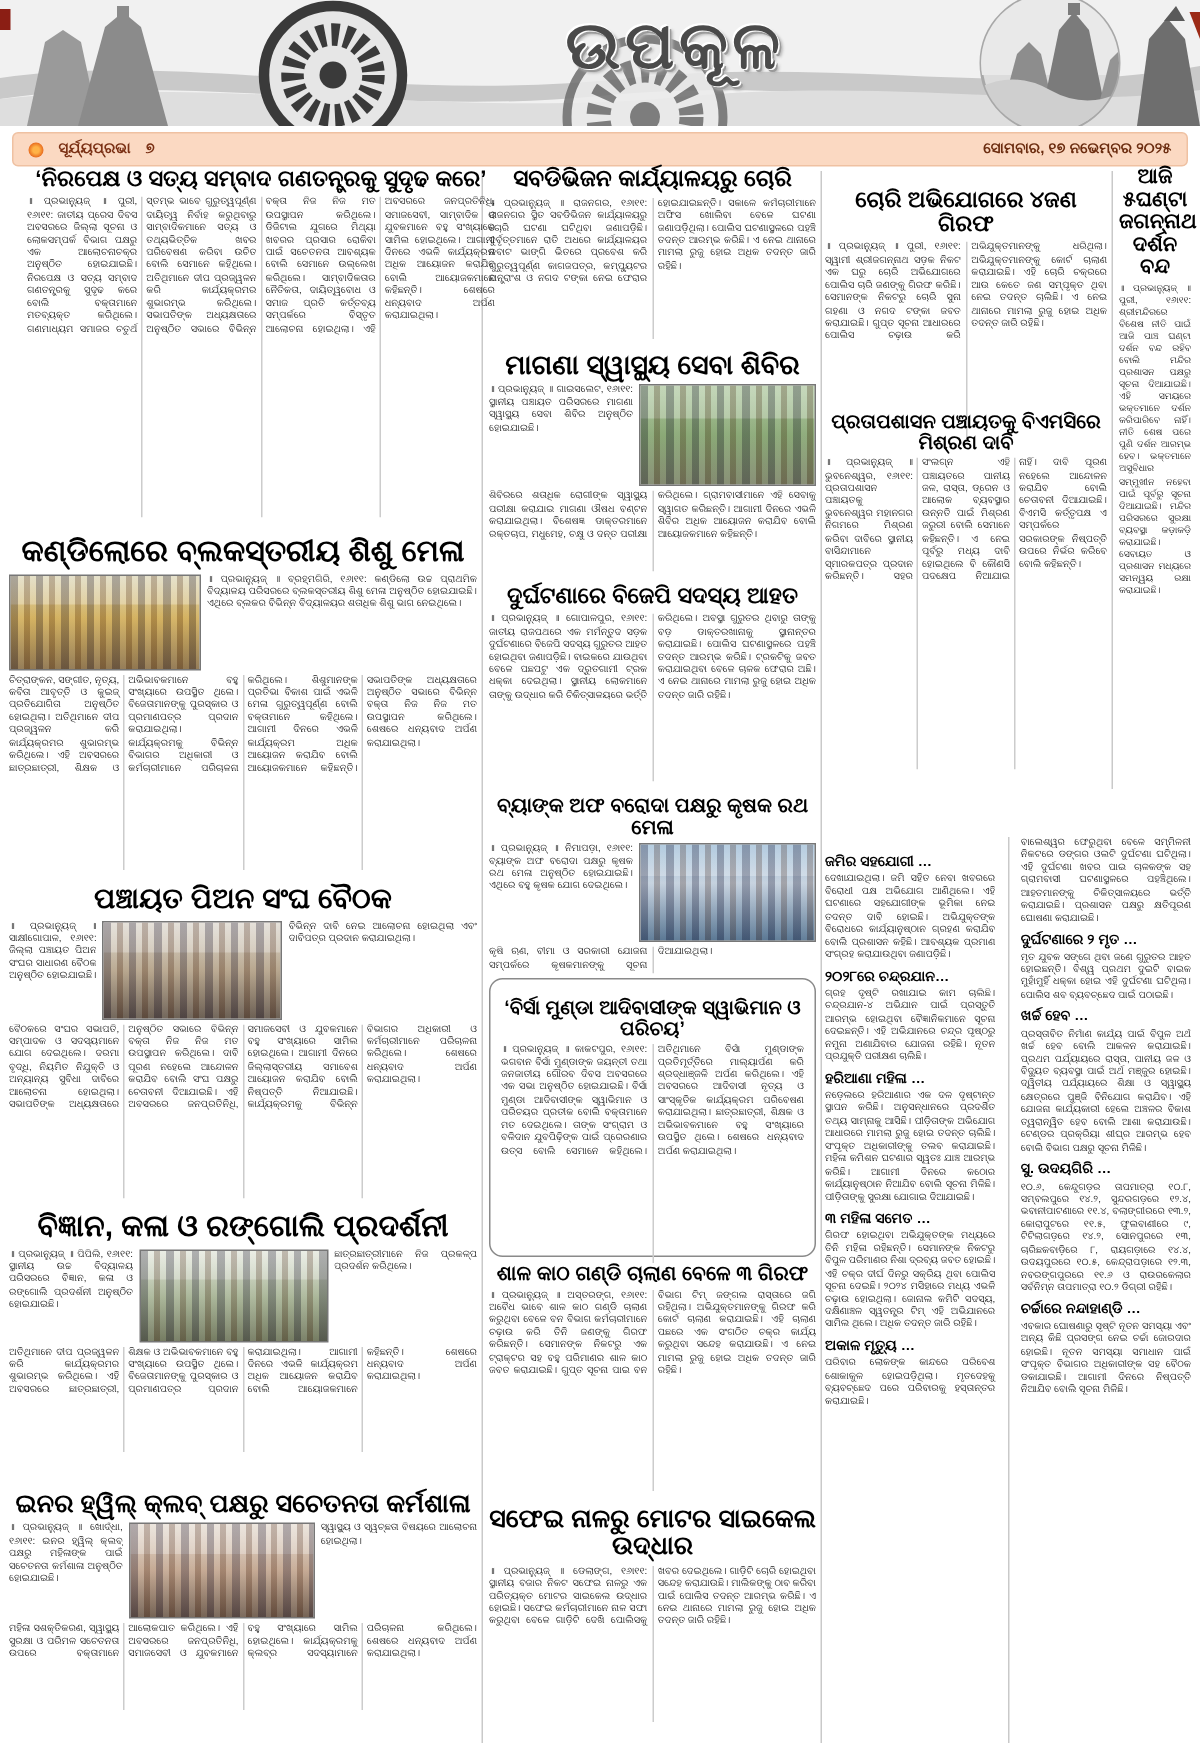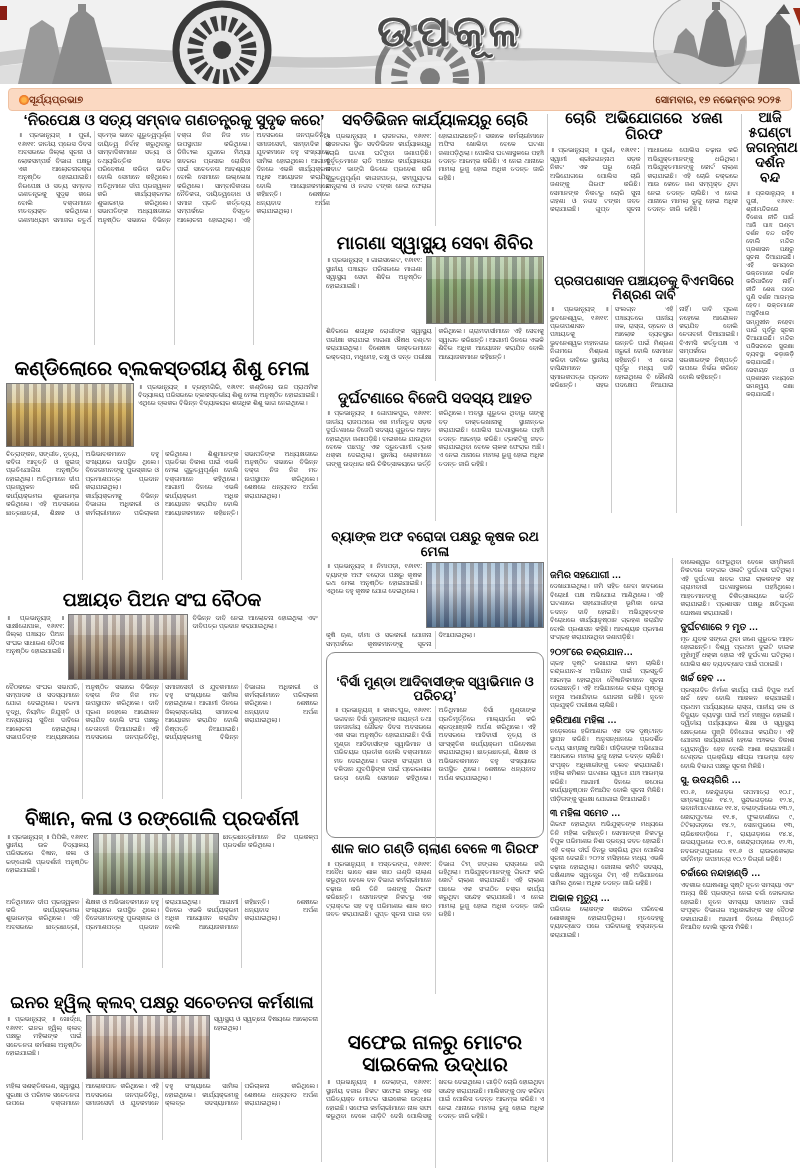--- a/index.html
+++ b/index.html
@@ -8,21 +8,21 @@
   .abs{position:absolute;}
   
   .masthead{left:0;top:0;width:800px;height:84px;background:#e5e5e5;}
   .mast-title{left:330px;top:6px;width:240px;text-align:center;font-size:44px;font-weight:bold;
               color:#4a4a4a;letter-spacing:3px;
               text-shadow:-1px -1px 0 #fff,1px 1px 0 #fff,2px 2px 0 #9a9a9a,3px 3px 2px #b5b5b5;}
   
   .datebar{left:8px;top:88px;width:784px;height:23px;background:#fbd9c2;border:1px solid #efc1a2;
            border-radius:4px;display:flex;align-items:center;justify-content:space-between;
            padding:0 10px;box-sizing:border-box;}
-  .datebar .lft{font-size:10px;font-weight:bold;color:#7a3014;display:flex;align-items:center;gap:0;}
+  .datebar .lft{font-size:10px;font-weight:bold;color:#7a3014;display:flex;align-items:center;gap:10px;}
   .datebar .rgt{font-size:10px;font-weight:bold;color:#6b2c0f;}
   .sun{width:10px;height:10px;border-radius:50%;background:radial-gradient(circle,#ffb347 30%,#e86c1f 70%);display:inline-block;}
   
   .headline{font-weight:bold;color:#000;text-align:center;line-height:1.08;margin:0 0 3px 0;}
   .body-txt{font-size:6.5px;line-height:1.3;text-align:justify;color:#1b1b1b;overflow:hidden;}
   .cols2{column-count:2;column-gap:7px;column-rule:1px solid #ccc;}
   .cols3{column-count:3;column-gap:6px;column-rule:1px solid #ccc;}
   .cols4{column-count:4;column-gap:6px;column-rule:1px solid #ccc;}
   .row{display:flex;gap:4px;margin-bottom:3px;}
   .lead{flex:1 1 auto;}
@@ -30,21 +30,21 @@
   .photo::before{content:"";position:absolute;left:0;right:0;top:0;height:32%;background:rgba(255,255,255,.28);}
   .photo::after{content:"";position:absolute;inset:0;
      background:repeating-linear-gradient(90deg,rgba(25,20,45,.28) 0 5px,rgba(255,255,255,.10) 5px 9px,
      rgba(70,35,20,.25) 9px 13px,rgba(255,255,255,.06) 13px 17px);}
   .p-yellow{background:linear-gradient(180deg,#d8d2b0 0%,#d2ae58 45%,#8a6f46 100%);}
   .p-green{background:linear-gradient(180deg,#a8c498 0%,#84a46f 50%,#7c8468 100%);}
   .p-blue{background:linear-gradient(180deg,#8fb3d1 0%,#c2cfdd 40%,#51708e 100%);}
   .p-indoor{background:linear-gradient(180deg,#d9d3c9 0%,#b4a288 50%,#63564a 100%);}
   .p-room{background:linear-gradient(180deg,#e3d9ce 0%,#c2a58e 50%,#6d5a4b 100%);}
   .p-table{background:linear-gradient(180deg,#e0e4d8 0%,#a7b495 50%,#6d7459 100%);}
-  .box{border:1px solid #8a8a8a;border-radius:9px;padding:22px 7px;box-sizing:border-box;}
+  .box{border:1px solid #8a8a8a;border-radius:9px;padding:12px 7px;box-sizing:border-box;}
   .banner{background:#0d0d0d;color:#fff;font-weight:bold;text-align:center;font-size:13px;
           line-height:22px;border-radius:2px;}
   .subhead{font-weight:bold;font-size:9.5px;margin:5px 0 2px 0;color:#000;line-height:1.1;}
   .cont-col{width:118px;overflow:hidden;}
   .vrule{width:1px;background:#c9c9c9;}
 </style>
 </head>
 <body>
 
 <div class="page">
@@ -183,25 +183,25 @@
     <div class="headline" style="font-size:13px;">‘ବିର୍ସା ମୁଣ୍ଡା ଆଦିବାସୀଙ୍କ ସ୍ୱାଭିମାନ ଓ ପରିଚୟ’</div>
     <div class="body-txt cols2" style="height:146px;">॥ ପ୍ରଭାନ୍ୟୁଜ୍ ॥ କାକଟପୁର, ୧୬ା୧୧: ଭଗବାନ ବିର୍ସା ମୁଣ୍ଡାଙ୍କ ଜୟନ୍ତୀ ତଥା ଜନଜାତୀୟ ଗୌରବ ଦିବସ ଅବସରରେ ଏକ ସଭା ଅନୁଷ୍ଠିତ ହୋଇଯାଇଛି। ବିର୍ସା ମୁଣ୍ଡା ଆଦିବାସୀଙ୍କ ସ୍ୱାଭିମାନ ଓ ପରିଚୟର ପ୍ରତୀକ ବୋଲି ବକ୍ତାମାନେ ମତ ଦେଇଥିଲେ। ତାଙ୍କ ସଂଗ୍ରାମ ଓ ବଳିଦାନ ଯୁବପିଢ଼ିଙ୍କ ପାଇଁ ପ୍ରେରଣାର ଉତ୍ସ ବୋଲି ସେମାନେ କହିଥିଲେ। ଅତିଥିମାନେ ବିର୍ସା ମୁଣ୍ଡାଙ୍କ ପ୍ରତିମୂର୍ତ୍ତିରେ ମାଲ୍ୟାର୍ପଣ କରି ଶ୍ରଦ୍ଧାଞ୍ଜଳି ଅର୍ପଣ କରିଥିଲେ। ଏହି ଅବସରରେ ଆଦିବାସୀ ନୃତ୍ୟ ଓ ସାଂସ୍କୃତିକ କାର୍ଯ୍ୟକ୍ରମ ପରିବେଷଣ କରାଯାଇଥିଲା। ଛାତ୍ରଛାତ୍ରୀ, ଶିକ୍ଷକ ଓ ଅଭିଭାବକମାନେ ବହୁ ସଂଖ୍ୟାରେ ଉପସ୍ଥିତ ଥିଲେ। ଶେଷରେ ଧନ୍ୟବାଦ ଅର୍ପଣ କରାଯାଇଥିଲା।</div>
   </div>
 
   <div class="abs" style="left:326px;top:842px;width:218px;">
     <div class="headline" style="font-size:13.5px;">ଶାଳ କାଠ ଗଣ୍ଡି ଚାଲାଣ ବେଳେ ୩ ଗିରଫ</div>
     <div class="body-txt cols2" style="height:134px;">॥ ପ୍ରଭାନ୍ୟୁଜ୍ ॥ ଅସ୍ତରଙ୍ଗ, ୧୬ା୧୧: ଅବୈଧ ଭାବେ ଶାଳ କାଠ ଗଣ୍ଡି ଚାଲାଣ କରୁଥିବା ବେଳେ ବନ ବିଭାଗ କର୍ମଚାରୀମାନେ ଚଢ଼ାଉ କରି ତିନି ଜଣଙ୍କୁ ଗିରଫ କରିଛନ୍ତି। ସେମାନଙ୍କ ନିକଟରୁ ଏକ ଟ୍ରାକ୍ଟର ସହ ବହୁ ପରିମାଣର ଶାଳ କାଠ ଜବତ କରାଯାଇଛି। ଗୁପ୍ତ ସୂଚନା ପାଇ ବନ ବିଭାଗ ଟିମ୍ ଜଙ୍ଗଲ ରାସ୍ତାରେ ଜଗି ରହିଥିଲା। ଅଭିଯୁକ୍ତମାନଙ୍କୁ ଗିରଫ କରି କୋର୍ଟ ଚାଲାଣ କରାଯାଇଛି। ଏହି ଚାଲାଣ ପଛରେ ଏକ ସଂଗଠିତ ଚକ୍ର କାର୍ଯ୍ୟ କରୁଥିବା ସନ୍ଦେହ କରାଯାଉଛି। ଏ ନେଇ ମାମଲା ରୁଜୁ ହୋଇ ଅଧିକ ତଦନ୍ତ ଜାରି ରହିଛି।</div>
   </div>
 
   <div class="abs" style="left:326px;top:1004px;width:218px;">
-    <div class="headline" style="font-size:20px;margin-top:28px;">ସଫେଇ ନାଳରୁ ମୋଟର ସାଇକେଲ ଉଦ୍ଧାର</div>
+    <div class="headline" style="font-size:17px;">ସଫେଇ ନାଳରୁ ମୋଟର ସାଇକେଲ ଉଦ୍ଧାର</div>
     <div class="body-txt cols2" style="height:104px;">॥ ପ୍ରଭାନ୍ୟୁଜ୍ ॥ ଡେଲାଙ୍ଗ, ୧୬ା୧୧: ସ୍ଥାନୀୟ ବଜାର ନିକଟ ସଫେଇ ନାଳରୁ ଏକ ପରିତ୍ୟକ୍ତ ମୋଟର ସାଇକେଲ ଉଦ୍ଧାର ହୋଇଛି। ସଫେଇ କର୍ମଚାରୀମାନେ ନାଳ ସଫା କରୁଥିବା ବେଳେ ଗାଡ଼ିଟି ଦେଖି ପୋଲିସକୁ ଖବର ଦେଇଥିଲେ। ଗାଡ଼ିଟି ଚୋରି ହୋଇଥିବା ସନ୍ଦେହ କରାଯାଉଛି। ମାଲିକଙ୍କୁ ଠାବ କରିବା ପାଇଁ ପୋଲିସ ତଦନ୍ତ ଆରମ୍ଭ କରିଛି। ଏ ନେଇ ଥାନାରେ ମାମଲା ରୁଜୁ ହୋଇ ଅଧିକ ତଦନ୍ତ ଜାରି ରହିଛି।</div>
   </div>
 
-  <div class="abs" style="left:550px;top:112px;width:188px;font-family:Liberation Mono, monospace;">
+  <div class="abs" style="left:550px;top:126px;width:188px;">
     <div class="headline" style="font-size:15px;">ଚୋରି ଅଭିଯୋଗରେ ୪ଜଣ ଗିରଫ</div>
     <div class="body-txt cols2" style="height:134px;">॥ ପ୍ରଭାନ୍ୟୁଜ୍ ॥ ପୁରୀ, ୧୬ା୧୧: ସ୍ୱାମୀ ଶ୍ରୀଜଗନ୍ନାଥ ସଡ଼କ ନିକଟ ଏକ ଘରୁ ଚୋରି ଅଭିଯୋଗରେ ପୋଲିସ ଚାରି ଜଣଙ୍କୁ ଗିରଫ କରିଛି। ସେମାନଙ୍କ ନିକଟରୁ ଚୋରି ସୁନା ଗହଣା ଓ ନଗଦ ଟଙ୍କା ଜବତ କରାଯାଇଛି। ଗୁପ୍ତ ସୂଚନା ଆଧାରରେ ପୋଲିସ ଚଢ଼ାଉ କରି ଅଭିଯୁକ୍ତମାନଙ୍କୁ ଧରିଥିଲା। ଅଭିଯୁକ୍ତମାନଙ୍କୁ କୋର୍ଟ ଚାଲାଣ କରାଯାଇଛି। ଏହି ଚୋରି ଚକ୍ରରେ ଆଉ କେତେ ଜଣ ସମ୍ପୃକ୍ତ ଥିବା ନେଇ ତଦନ୍ତ ଚାଲିଛି। ଏ ନେଇ ଥାନାରେ ମାମଲା ରୁଜୁ ହୋଇ ଅଧିକ ତଦନ୍ତ ଜାରି ରହିଛି।</div>
   </div>
 
   <div class="abs" style="left:746px;top:110px;width:48px;">
     <div class="headline" style="font-size:14px;">ଆଜି ୫ଘଣ୍ଟା ଜଗନ୍ନାଥ ଦର୍ଶନ ବନ୍ଦ</div>
     <div class="body-txt" style="height:372px;font-size:6.2px;">॥ ପ୍ରଭାନ୍ୟୁଜ୍ ॥ ପୁରୀ, ୧୬ା୧୧: ଶ୍ରୀମନ୍ଦିରରେ ବିଶେଷ ନୀତି ପାଇଁ ଆଜି ପାଞ୍ଚ ଘଣ୍ଟା ଦର୍ଶନ ବନ୍ଦ ରହିବ ବୋଲି ମନ୍ଦିର ପ୍ରଶାସନ ପକ୍ଷରୁ ସୂଚନା ଦିଆଯାଇଛି। ଏହି ସମୟରେ ଭକ୍ତମାନେ ଦର୍ଶନ କରିପାରିବେ ନାହିଁ। ନୀତି ଶେଷ ପରେ ପୁଣି ଦର୍ଶନ ଆରମ୍ଭ ହେବ। ଭକ୍ତମାନେ ଅସୁବିଧାର ସମ୍ମୁଖୀନ ନହେବା ପାଇଁ ପୂର୍ବରୁ ସୂଚନା ଦିଆଯାଇଛି। ମନ୍ଦିର ପରିସରରେ ସୁରକ୍ଷା ବ୍ୟବସ୍ଥା କଡ଼ାକଡ଼ି କରାଯାଇଛି। ସେବାୟତ ଓ ପ୍ରଶାସନ ମଧ୍ୟରେ ସମନ୍ୱୟ ରକ୍ଷା କରାଯାଇଛି।</div>
   </div>
 
   <div class="abs" style="left:550px;top:274px;width:188px;">

